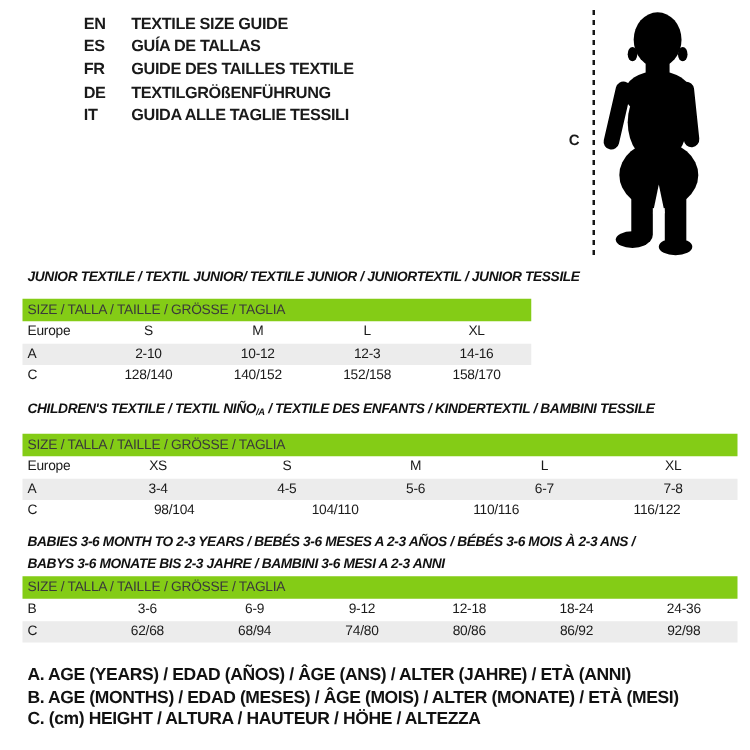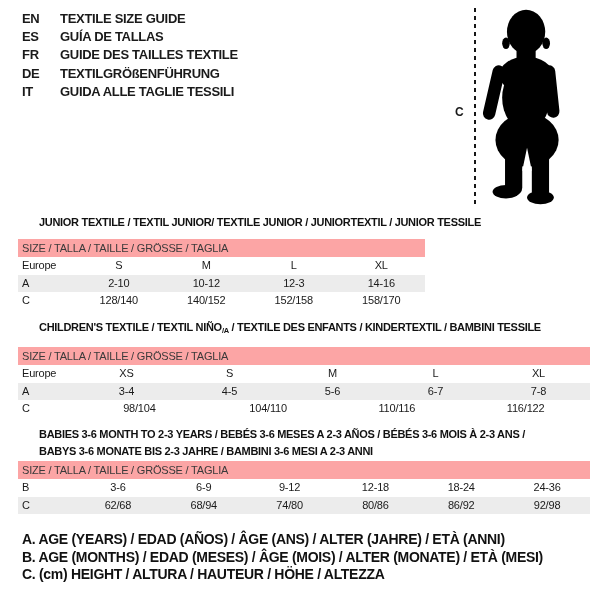--- a/index.html
+++ b/index.html
@@ -7,36 +7,36 @@
     width:600px; height:600px; position:relative; overflow:hidden;
     background:#ffffff; color:#1a1a1a;
     font-family:"Liberation Sans", sans-serif;
   }
   .abs { position:absolute; white-space:nowrap; }
 
   
   .lang-block { left:22px; top:9px; }
   .lang-row { display:flex; height:18.4px; align-items:center;
               font-weight:bold; font-size:13px; letter-spacing:-0.3px; }
-  .lang-code { width:38px; }
+  .lang-code { width:38px;margin-left:45px; }
 
   
   .measure-line { left:474px; top:8px; width:2px; height:199px;
     background:repeating-linear-gradient(to bottom,#161616 0 4px,transparent 4px 8px); }
   .height-label { left:455px; top:105px; font-weight:bold; font-size:12px; }
   .baby-svg { left:480px; top:6px; }
 
   
-  .section-title { left:39px; font-weight:bold; font-size:11px; letter-spacing:-0.3px; color:#111; }
+  .section-title { left:22px; font-weight:bold; font-size:11px; letter-spacing:-0.3px; color:#111;font-style:italic; }
   .section-title .sub { font-size:7.5px; vertical-align:-2px; }
 
   
   .size-table { left:18px; font-size:11px; letter-spacing:-0.2px; }
   .t-header { height:18px; line-height:18px; padding-left:4px;
-              background:#fca5a5; color:#3a3a3a; }
+              background:#84cc16; color:#3a3a3a; }
   .t-row { display:flex; height:17.5px; line-height:17.5px; }
   .t-row.shaded { background:#ececec; }
   .t-lbl { width:57px; padding-left:4px; box-sizing:border-box; }
   .t-cell { flex:1; text-align:center; }
 
   
   .legend { left:22px; top:531px; font-weight:bold; font-size:14px;
             letter-spacing:-0.3px; line-height:17.6px; color:#111; }
 </style>
 </head>

